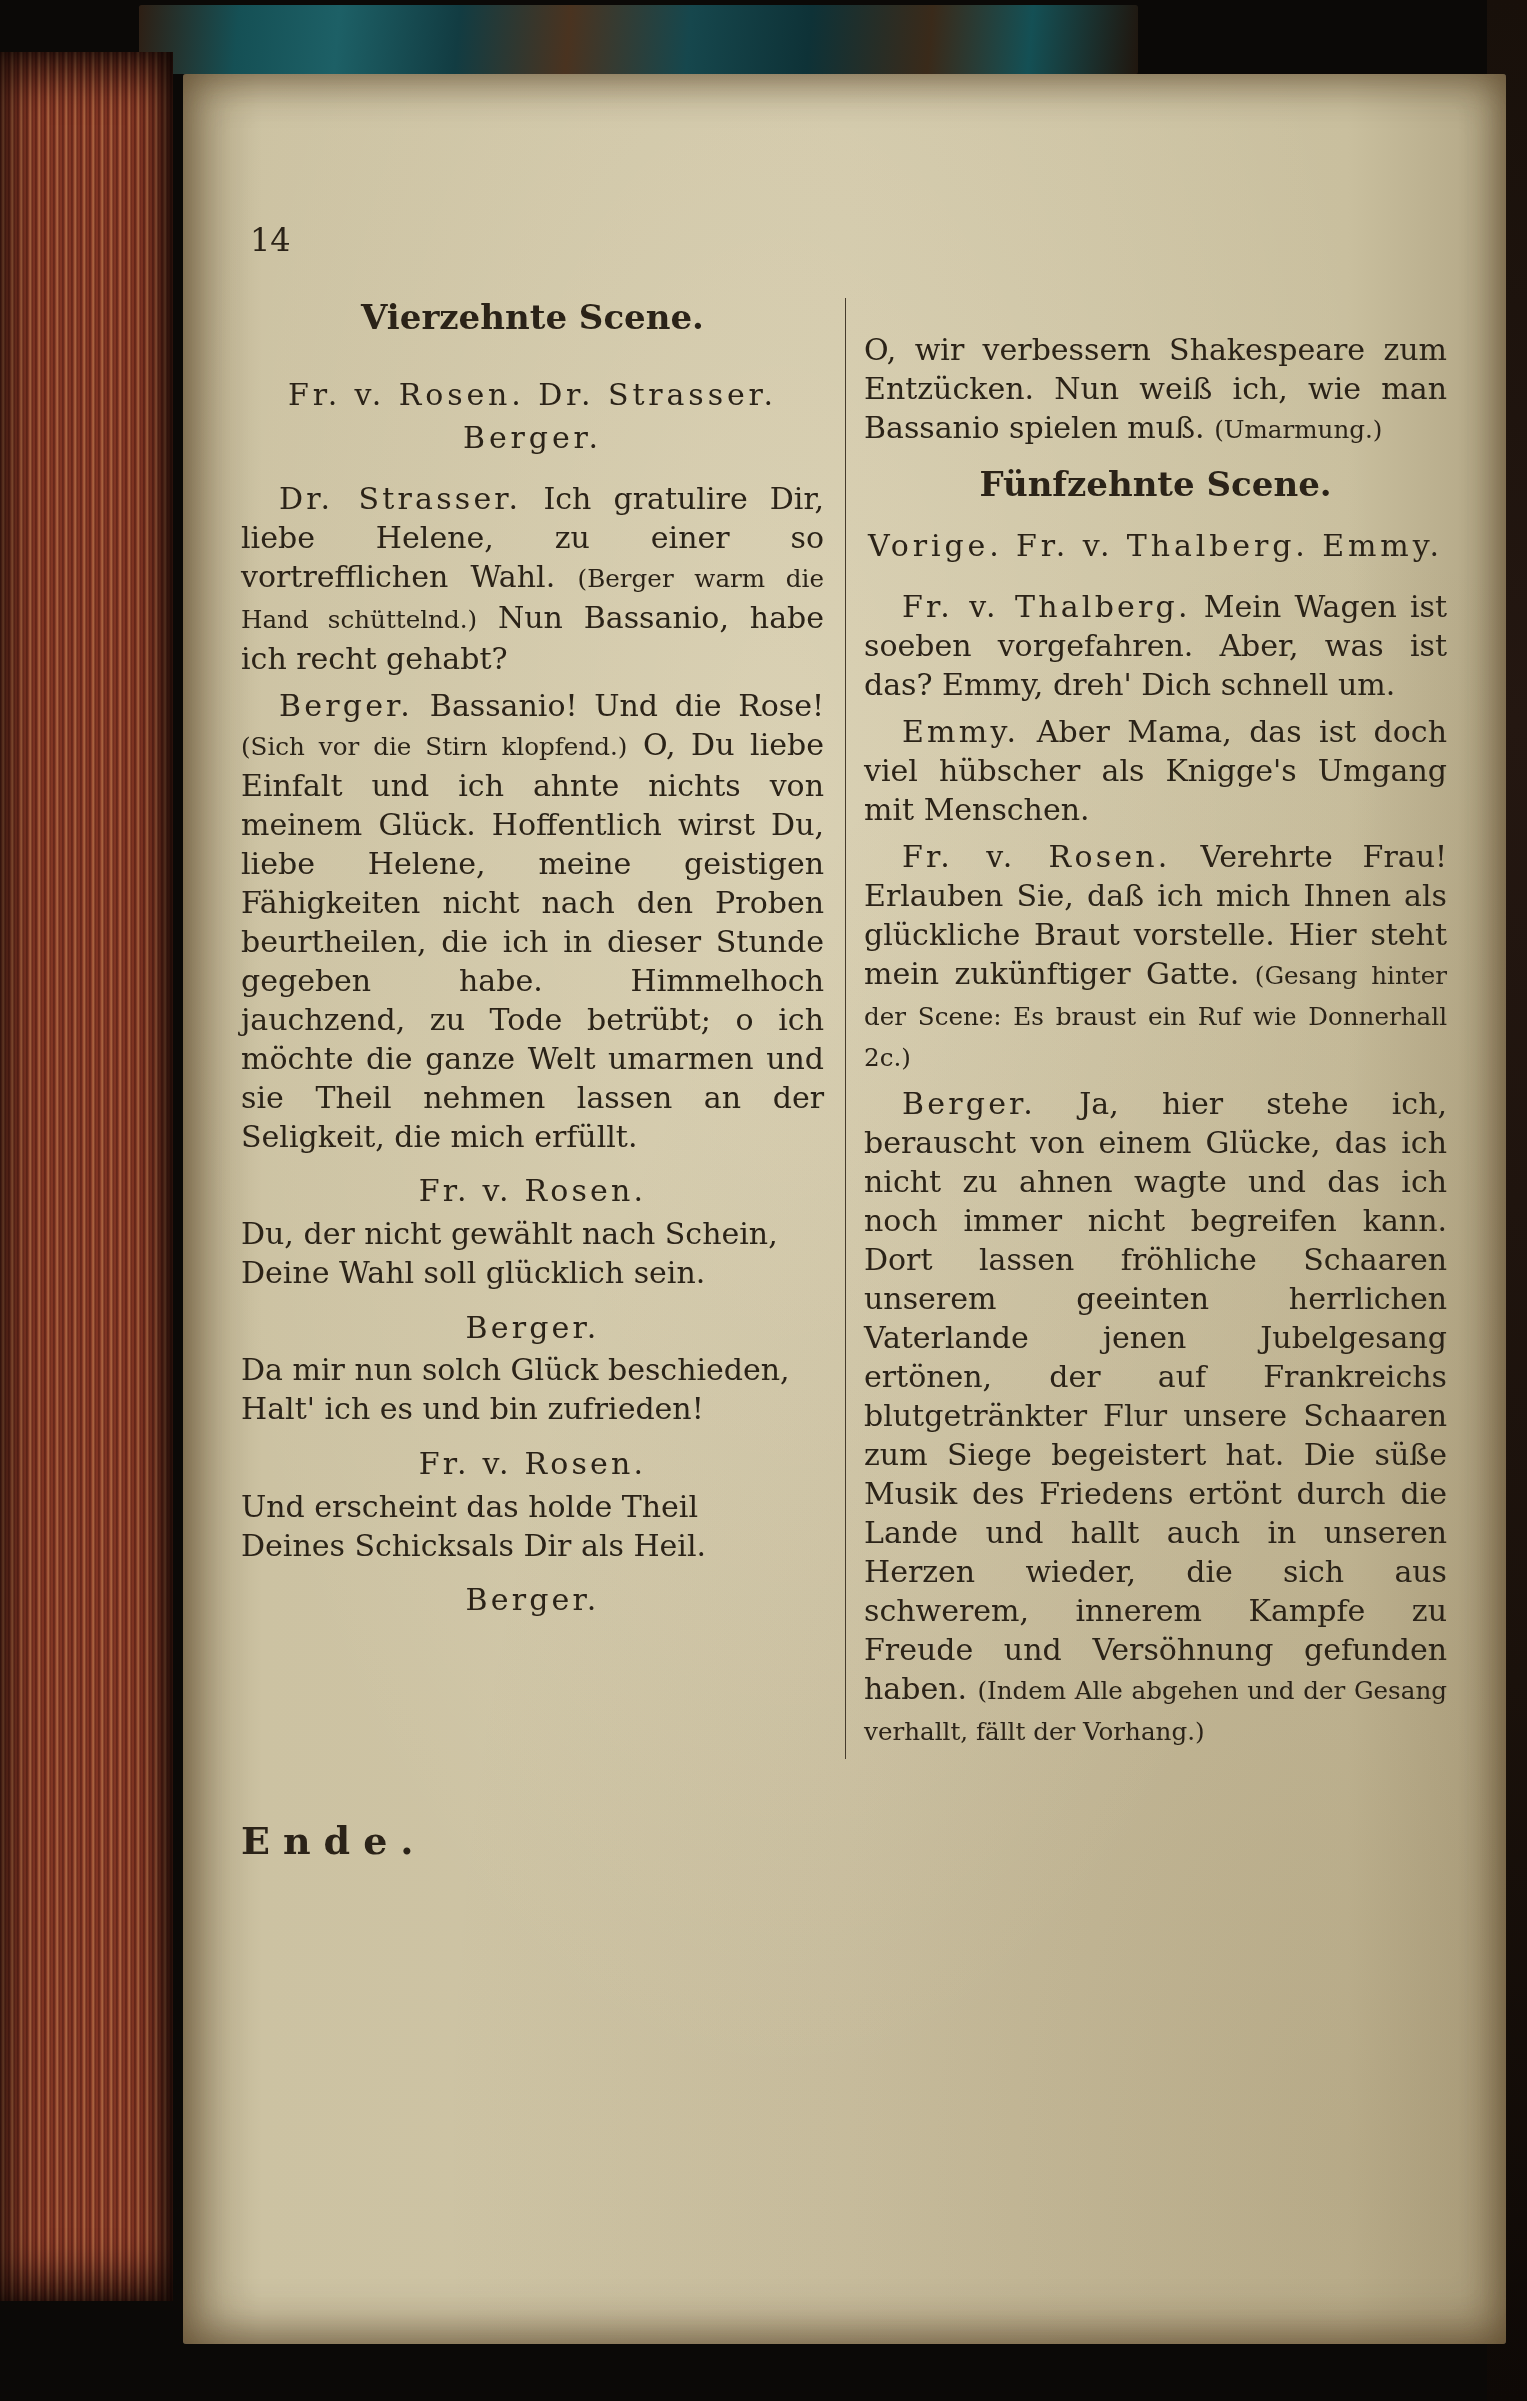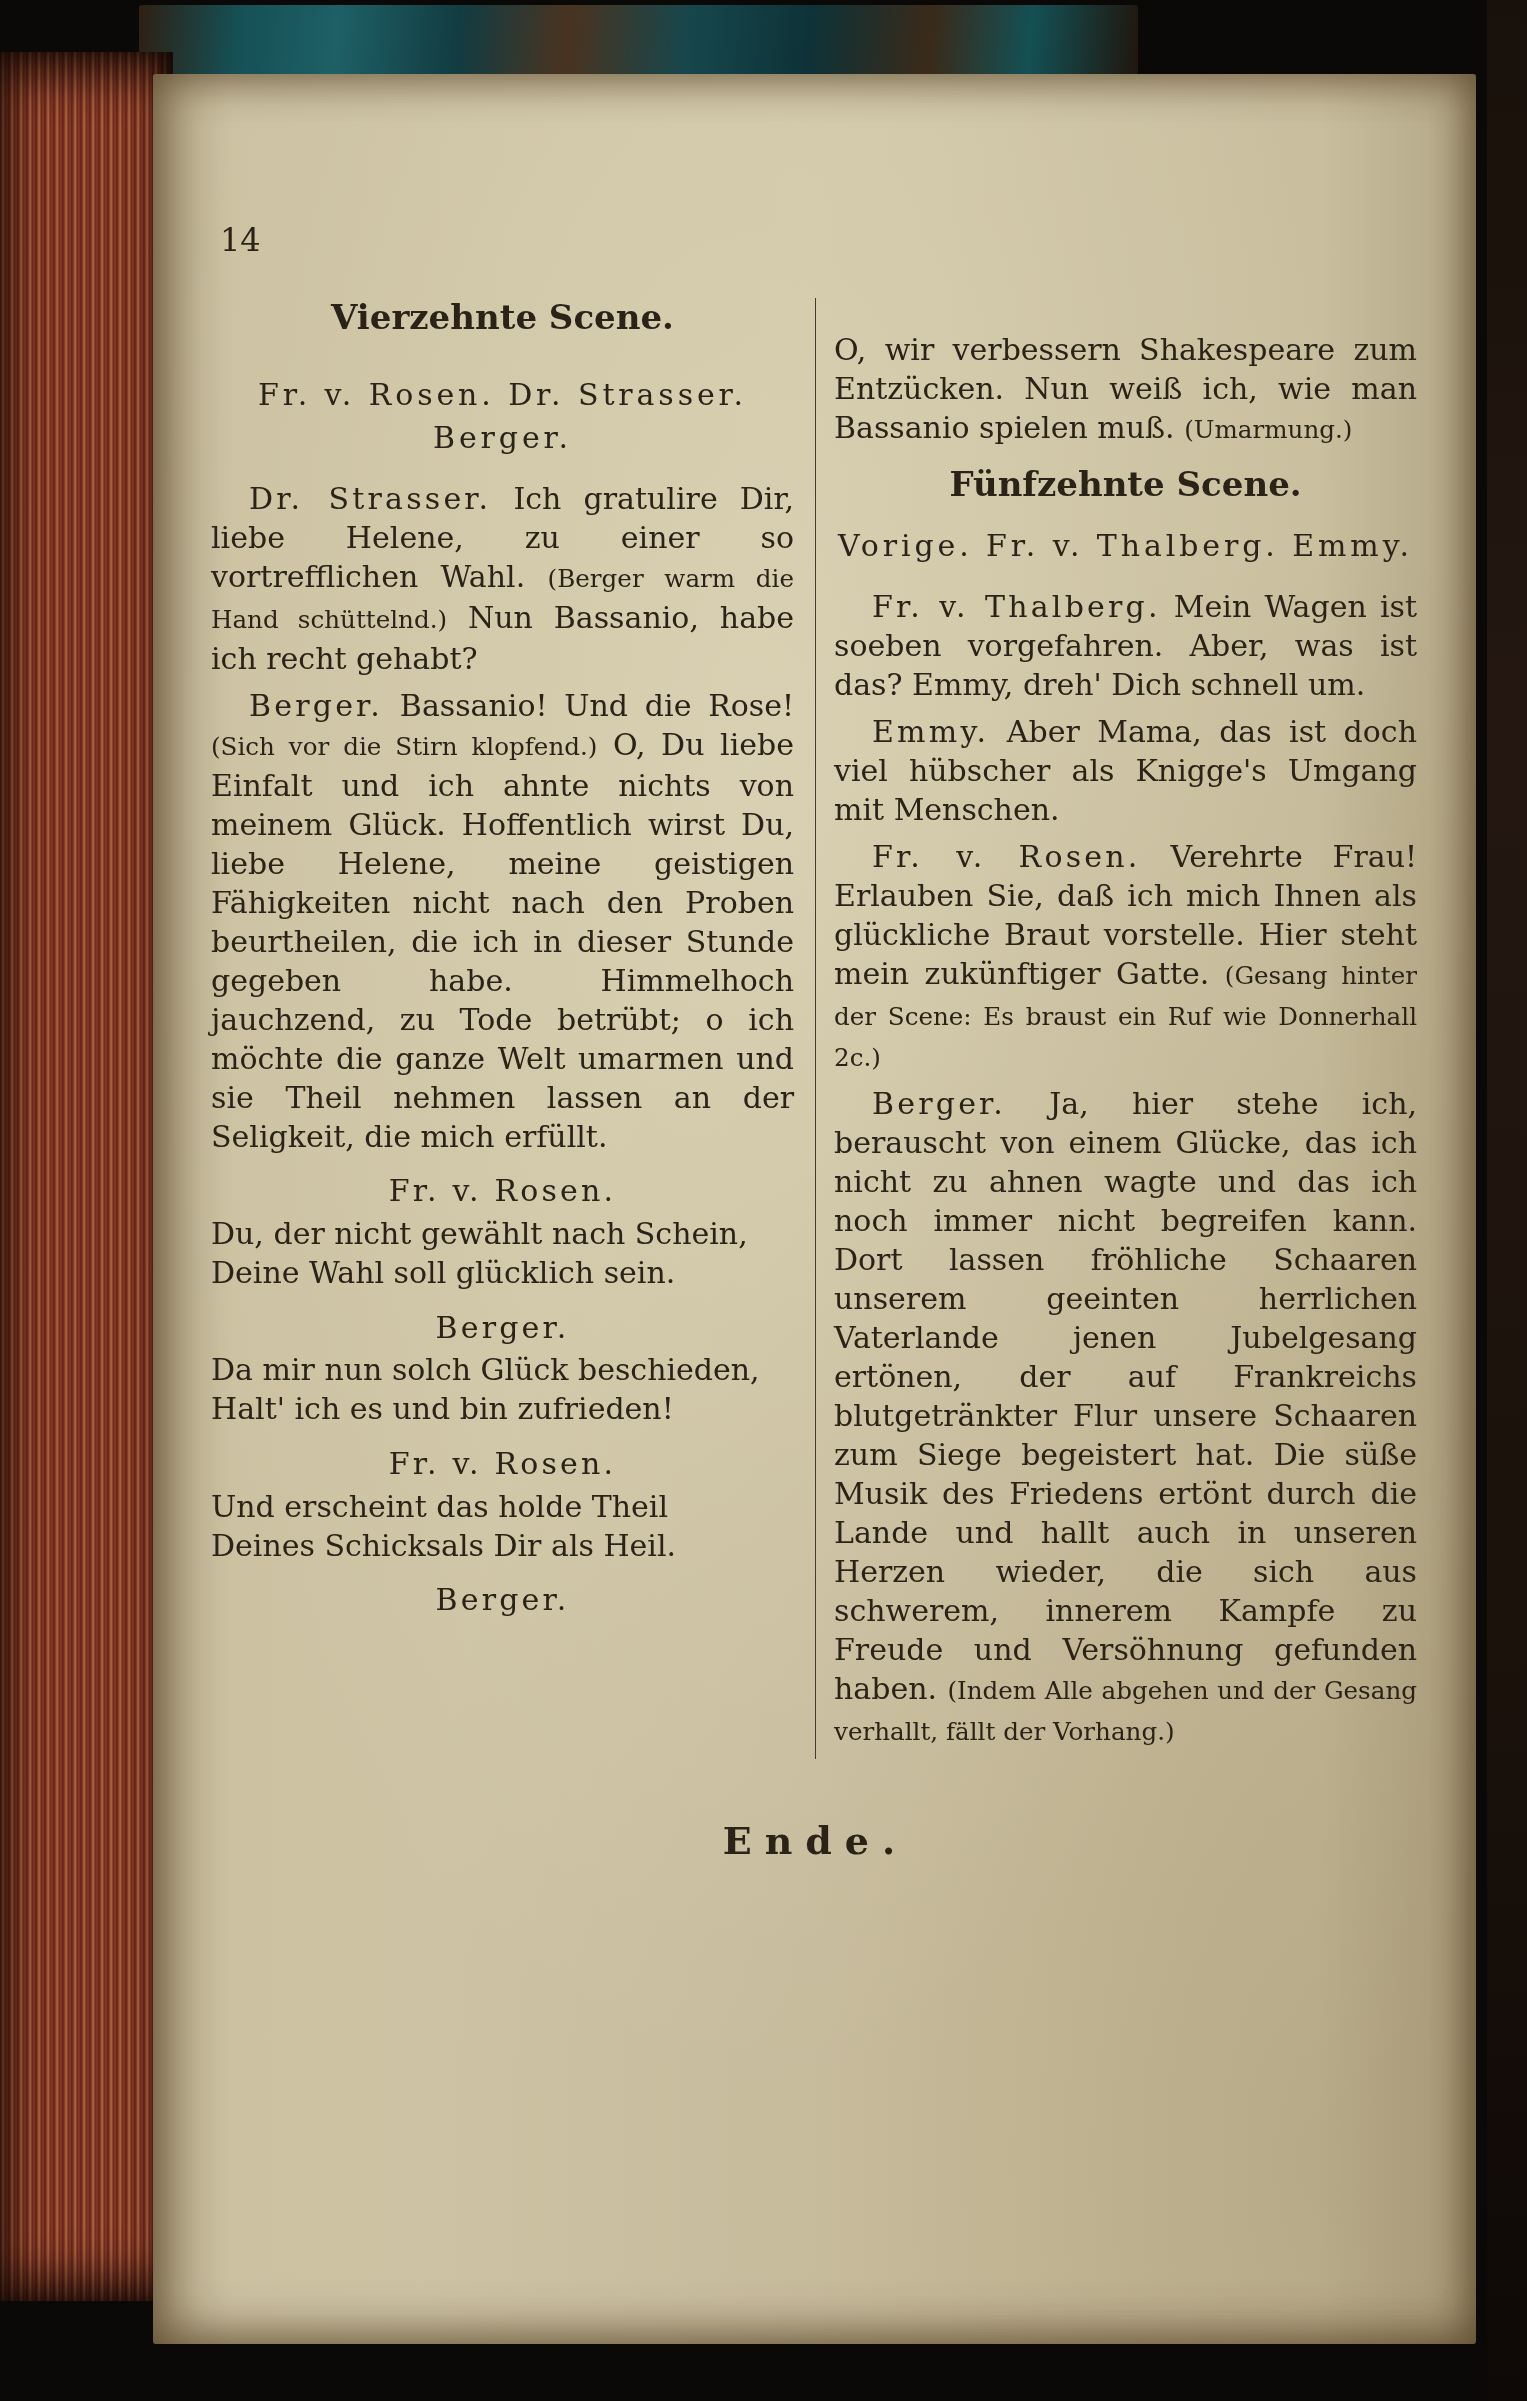--- a/index.html
+++ b/index.html
@@ -31,21 +31,21 @@
                 inset -9px 0 15.5px rgba(0,0,0,.45);
   }
 
   .right-cover-edge {
     position:absolute; right:0; top:0; width:40px; height:100%;
     background:linear-gradient(180deg,#18100a,#241711 30%,#1a110b 70%,#0e0906);
   }
 
   
   .paper {
-    position:absolute; left:153px; top:74px; width:1323px; height:2270px;
+    position:absolute; left:183px; top:74px; width:1323px; height:2270px;
     border-radius:3.2px;
     color:#2b2318;
     background:
       radial-gradient(ellipse at 45% 30%, rgba(255,250,228,0.22), rgba(0,0,0,0) 60%),
       radial-gradient(ellipse at 88% 92%, rgba(110,85,45,0.20), rgba(0,0,0,0) 55%),
       linear-gradient(90deg, #b4a887 0%, #ccc2a2 6%, #cfc5a6 50%, #c9bf9e 88%, #b1a584 100%);
     box-shadow: inset 18px 0 45px rgba(70,45,20,.30),
                 inset -11.6px 0 32px rgba(70,45,20,.28),
                 inset 0 14.2px 39px rgba(70,45,20,.22),
                 inset 0 -18px 45px rgba(70,45,20,.30);
@@ -81,21 +81,21 @@
 
   .speaker { letter-spacing:3.2px; }
   .note { font-size:24.6px; }
 
   .verse-speaker {
     text-align:center; letter-spacing:3.2px; margin:15.5px 0 3.9px 0;
   }
   .verse-lines { white-space:pre-line; margin:0 0 5.2px 0; }
 
   .end-marker {
-    text-align:center; font-weight:bold; font-size:38px;
+    text-align:left; font-weight:bold; font-size:38px;
     letter-spacing:13px; margin-top:62px;
   }
 </style>
 </head>
 <body>
 
 <div class="cover-marble"></div>
 <div class="fore-edge"></div>
 <div class="right-cover-edge"></div>
 

